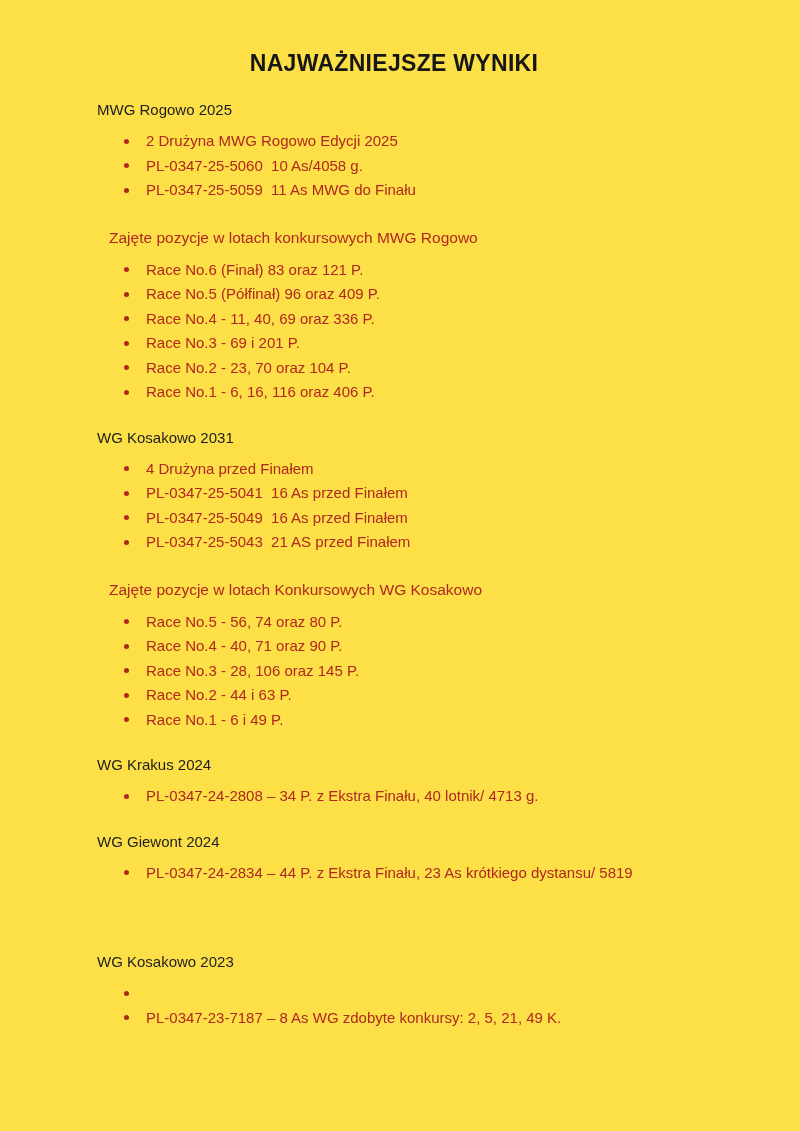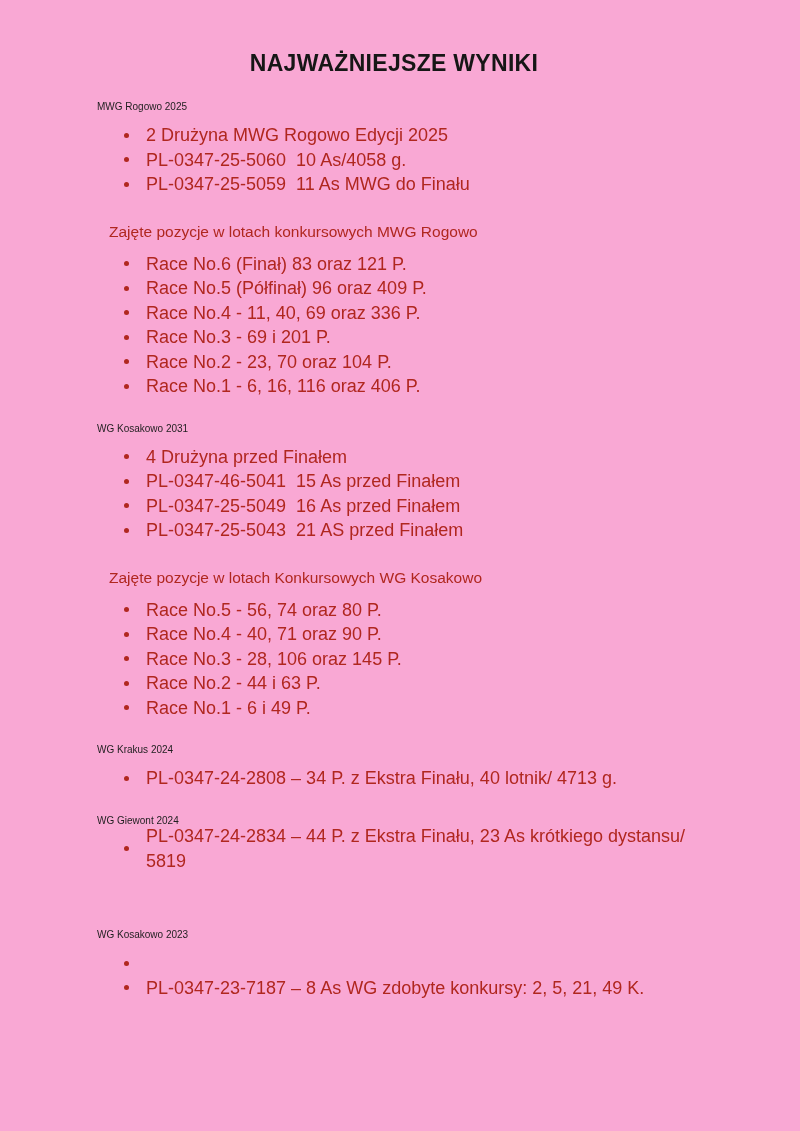--- a/index.html
+++ b/index.html
@@ -9,55 +9,55 @@
   *{box-sizing:border-box;}
   html,body{margin:0;padding:0;background:#ffffff;}
   body{
     font-family:"Liberation Sans", sans-serif;
     color:var(--ink);
   }
   .page{
     width:800px;
     height:1131px;
     margin:0 auto;
-    background:#f9a8d4;
+    background:#fde047;
     padding:42px 109px 0 97px;
     overflow:hidden;
     position:relative;
   }
   .doc-title{
     text-align:center;
     font-size:23px;
     font-weight:700;
     letter-spacing:0.3px;
     color:#161616;
     margin:8px 0 22px 0;
   }
   .heading{
-    font-size:10px;
+    font-size:15px;
     color:var(--ink);
     margin:24px 0 11px 0;
     font-weight:400;
   }
   .subheading{
     font-size:15.5px;
     color:var(--accent);
     margin:26px 0 11px 12px;
     font-weight:400;
   }
   ul.list{
     list-style:none;
     margin:0 0 4px 0;
     padding:0;
   }
   li.item{
     display:flex;
     align-items:center;
     height:24.5px;
-    font-size:18px;
+    font-size:15px;
     color:var(--accent);
   }
   .bullet{
     flex:none;
     width:5px;
     height:5px;
     border-radius:50%;
     background:var(--accent);
     margin:0 17px 0 27px;
   }
@@ -120,21 +120,21 @@
   </ul>
 
   <p class="heading">WG Kosakowo 2031</p>
   <ul class="list">
     <li class="item">
         <span class="bullet"></span>
         <span class="item-text">4 Drużyna przed Finałem</span>
       </li>
     <li class="item">
         <span class="bullet"></span>
-        <span class="item-text">PL-0347-46-5041  15 As przed Finałem</span>
+        <span class="item-text">PL-0347-25-5041  16 As przed Finałem</span>
       </li>
     <li class="item">
         <span class="bullet"></span>
         <span class="item-text">PL-0347-25-5049  16 As przed Finałem</span>
       </li>
     <li class="item">
         <span class="bullet"></span>
         <span class="item-text">PL-0347-25-5043  21 AS przed Finałem</span>
       </li>
   </ul>

